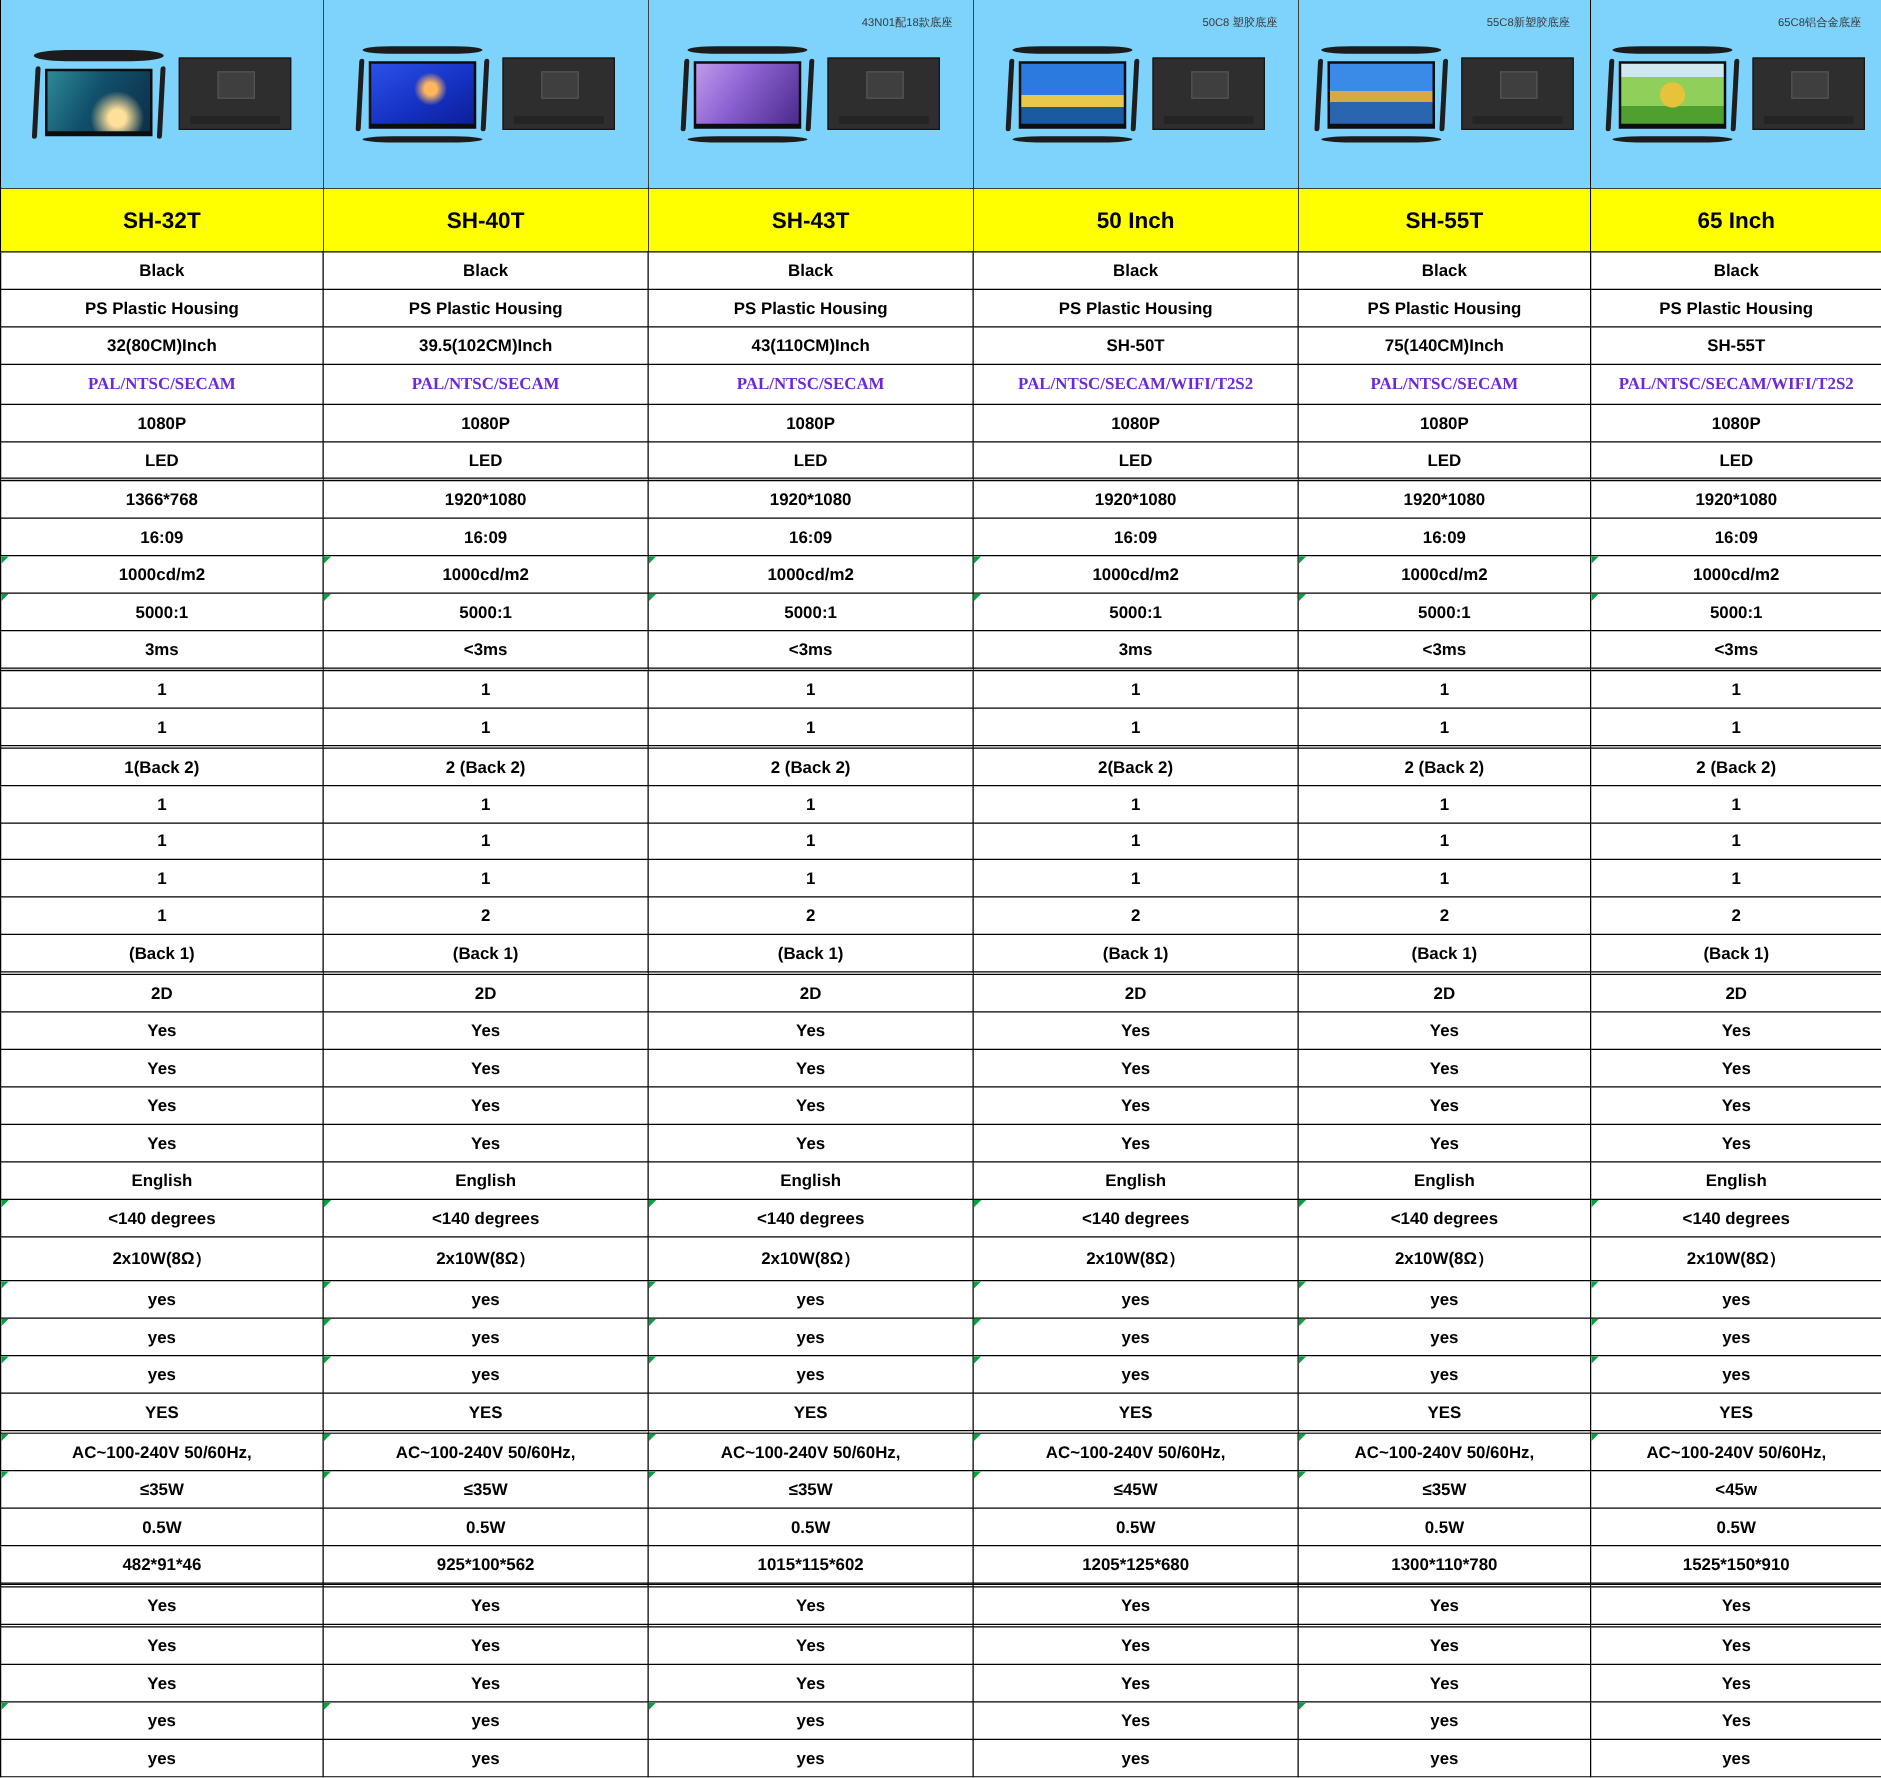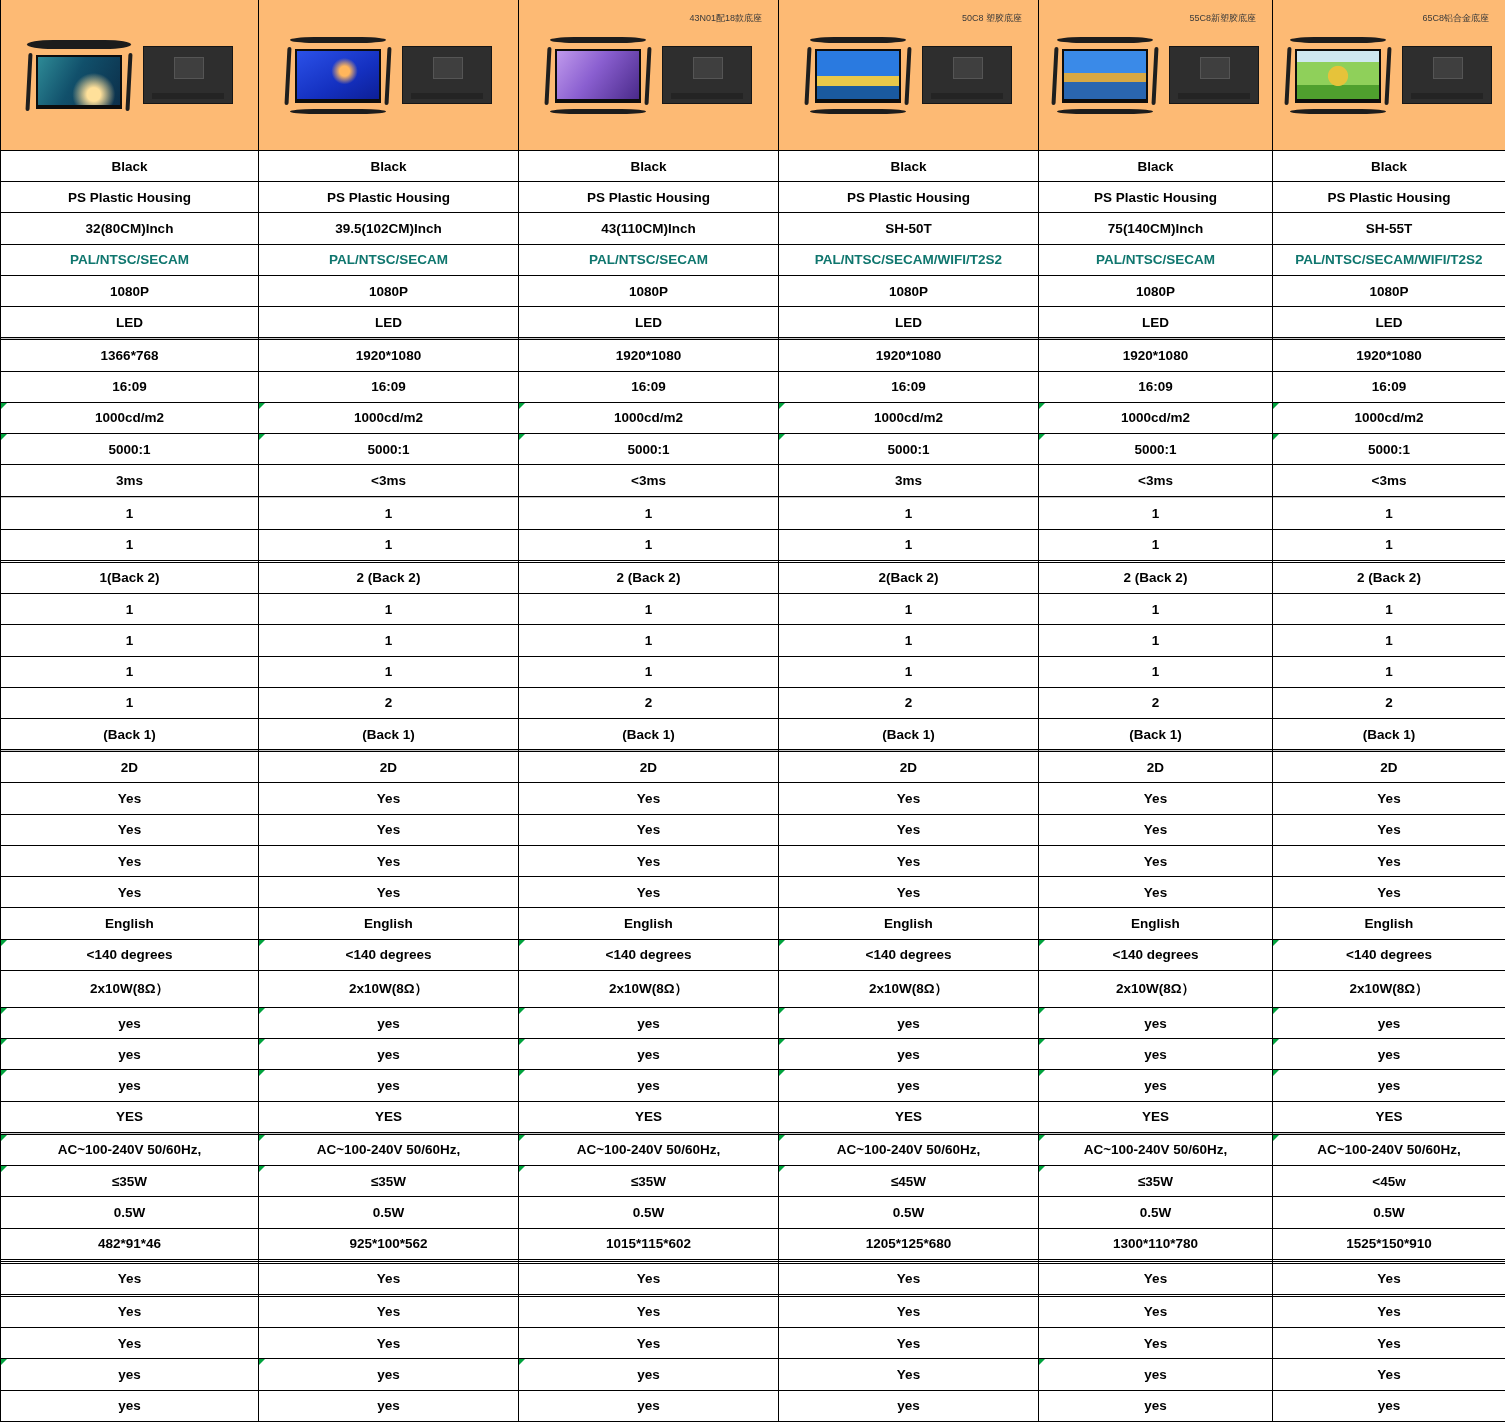--- a/index.html
+++ b/index.html
@@ -6,21 +6,21 @@
   body { width:1505px; height:1422px; overflow:hidden;
          font-family:"Liberation Sans", sans-serif; }
 
   table.spec { border-collapse:collapse; table-layout:fixed;
                width:1505px; height:1422px; }
   td { border:1px solid #000; text-align:center; vertical-align:middle;
        font-weight:bold; font-size:13.5px; color:#000; padding:0 2px;
        white-space:nowrap; overflow:hidden; position:relative; }
 
   
-  tr.image-row td { height:150px; border-top:none; background:#fdba74; }
+  tr.image-row td { height:150px; border-top:none; background:#7dd3fc; }
   .tv-art { position:relative; width:100%; height:100%;
             display:flex; align-items:center; justify-content:center; gap:12px; }
   .caption { position:absolute; top:12px; right:14px; font-size:9px;
              font-weight:normal; color:#3a3a3a; letter-spacing:0; }
   .art-left { display:flex; flex-direction:column; align-items:center; gap:4px; }
   .mid { display:flex; align-items:center; gap:5px; }
   .sliver { width:4px; height:58px; background:#1e1e1e; border-radius:2px;
             transform:skewX(-3deg); }
   .front { width:86px; height:54px; background:#0d0d0d; padding:2px 2px 4px 2px;
            box-sizing:border-box; }
@@ -51,21 +51,21 @@
   .c6 .screen { background:
       radial-gradient(circle at 50% 52%, #e6c33a 0 20%, rgba(0,0,0,0) 22%),
       linear-gradient(#cfe8f0 0 22%, #8fd05a 22% 70%, #4fa02e 70% 100%); }
 
   
   tr.header-row td { height:50px; background:#ffff00; font-size:18px;
                      font-weight:bold; }
 
   
   tr.gray-row td { background:#c6c6c6; }
-  tr.muted-row td { color:#0f766e; }
+  tr.muted-row td { color:#6d28d9;font-family:Liberation Serif, serif; }
   td.g::before { content:""; position:absolute; top:0; left:0; width:0; height:0;
                  border-top:6px solid #00a33d; border-right:6px solid transparent; }
 </style>
 </head>
 <body>
 
 <table class="spec">
   <colgroup>
     <col style="width:258px">
       <col style="width:260px">
@@ -171,20 +171,28 @@
                   <div class="screen"></div>
                 </div>
               <div class="sliver"></div>
               </div>
             <div class="bar bottom"></div>
             </div>
           <div class="back-view"></div>
         </div>
       </td>
     </tr>
+    <tr class="header-row">
+      <td>SH-32T</td>
+      <td>SH-40T</td>
+      <td>SH-43T</td>
+      <td>50 Inch</td>
+      <td>SH-55T</td>
+      <td>65 Inch</td>
+    </tr>
   <tr>
         <td>Black</td>
         <td>Black</td>
         <td>Black</td>
         <td>Black</td>
         <td>Black</td>
         <td>Black</td>
       </tr>
       <tr>
         <td>PS Plastic Housing</td>

